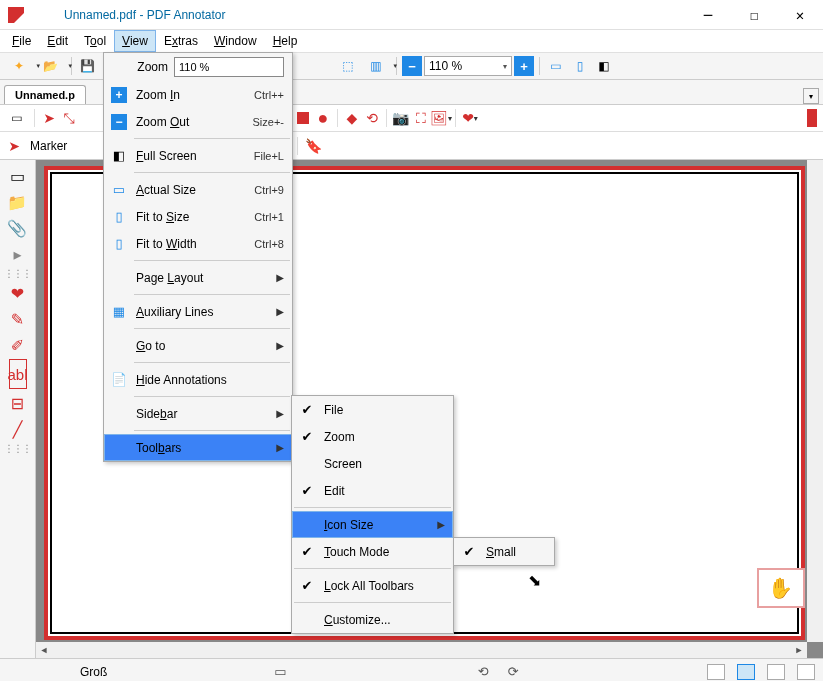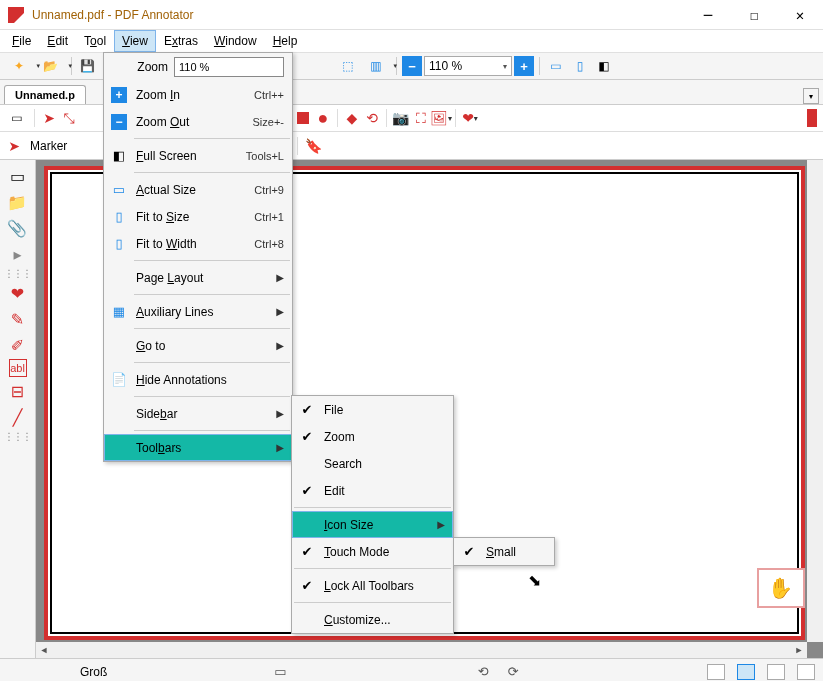--- a/index.html
+++ b/index.html
@@ -1,21 +1,21 @@
 <!DOCTYPE html>
 <html><head>
 <meta charset="utf-8">
 <style>
 * { margin: 0; padding: 0; box-sizing: border-box; font-family: "Segoe UI", Tahoma, sans-serif; font-size: 12px; }
 body { background: #fff; width: 823px; height: 681px; overflow: hidden; position: relative; }
 
 .titlebar { height: 30px; background: #fff; display: flex; align-items: center; padding: 0 0 0 8px; border-bottom: 1px solid #e0e0e0; }
 .titlebar .app-icon { width: 16px; height: 16px; background: #d32f2f; margin-right: 8px; position: relative; }
 .titlebar .app-icon::after { content: ""; position: absolute; right: 0; bottom: 0; border: 5px solid transparent; border-right-color: #fff; border-bottom-color: #fff; }
-.titlebar .title { flex: 1; color: #a16207; }
+.titlebar .title { flex: 1; color: #0369a1; margin-left: 32px; }
 .titlebar .wbtns { display: flex; }
 .titlebar .wbtn { width: 46px; height: 30px; display: flex; align-items: center; justify-content: center; font-size: 14px; font-family: monospace; }
 
 .menubar { height: 22px; display: flex; align-items: stretch; padding: 0 4px; }
 .menubar .mitem { padding: 0 8px; display: flex; align-items: center; cursor: default; }
 .menubar .mitem u { text-decoration: underline; }
 .menubar .mitem.active { background: #cde6f7; border: 1px solid #7eb4ea; padding: 0 7px; }
 
 .toolbar { height: 28px; background: #f5f5f5; border-top: 1px solid #e0e0e0; border-bottom: 1px solid #ccc; display: flex; align-items: center; padding: 0 4px; gap: 2px; }
 .tbtn { width: 22px; height: 22px; display: flex; align-items: center; justify-content: center; position: relative; }
@@ -56,21 +56,21 @@
 .statusbar .viewbtn { width:18px; height:16px; border:1px solid #aaa; background:#fff; }
 .statusbar .viewbtn.active { background:#cde6f7; border-color:#1e88e5; }
 
 .float-hand { position:absolute; right:18px; bottom:50px; width:48px; height:40px; border:2px solid #e8a0a0; background:#fff; display:flex; align-items:center; justify-content:center; color:#d32f2f; font-size:20px; }
 
 
 .menu { position:absolute; background:#f5f5f5; border:1px solid #aaa; box-shadow:2px 2px 4px rgba(0,0,0,0.2); z-index:100; }
 .menu .menu-head { display:flex; align-items:center; height:28px; padding:0 8px; gap:6px; }
 .menu .menu-head input { width:110px; height:20px; border:1px solid #888; padding:0 4px; font-size:11px; }
 .menu .mrow { display:flex; align-items:center; height:27px; padding:0 8px 0 4px; cursor:default; }
-.menu .mrow:hover, .menu .mrow.hl { background:#14b8a6; border:1px solid #7eb4ea; padding:0 7px 0 3px;justify-content:center; }
+.menu .mrow:hover, .menu .mrow.hl { background:#3b82f6; border:1px solid #7eb4ea; padding:0 7px 0 3px;justify-content:center; }
 .menu .mrow .micon { width:22px; display:flex; justify-content:center; font-size:13px; }
 .menu .mrow .mlabel { flex:1; padding-left:6px; }
 .menu .mrow .mlabel u { text-decoration:underline; }
 .menu .mrow .mshort { color:#333; padding-left:20px; font-size:11px; }
 .menu .mrow .marrow { font-size:10px; color:#333; }
 .menu .msep { height:1px; background:#ccc; margin:3px 2px 3px 30px; }
 .menu .chk { font-size:11px; }
 
 .submenu1 { left:291px; top:395px; width:163px; }
 .submenu2 { left:453px; top:537px; width:102px; }
@@ -185,21 +185,21 @@
 <div class="workarea">
   <div class="sidebar">
     <div class="sic">▭</div>
     <div class="sic" style="color:#f9a825">📁</div>
     <div class="sic" style="color:#5c6bc0">📎</div>
     <div class="sic" style="color:#888">▸</div>
     <div class="sdots">⋮⋮⋮</div>
     <div class="sic" style="color:#d32f2f">❤</div>
     <div class="sic" style="color:#d32f2f">✎</div>
     <div class="sic" style="color:#d32f2f">✐</div>
-    <div class="sic" style="color:#d32f2f;font-size:11px;border:1px solid #d32f2f;width:18px;height:18px">abl</div>
+    <div class="sic" style="color:#d32f2f;font-size:15px;border:1px solid #d32f2f;width:18px;height:30px">abl</div>
     <div class="sic" style="color:#d32f2f">⊟</div>
     <div class="sic" style="color:#d32f2f">╱</div>
     <div class="sdots">⋮⋮⋮</div>
   </div>
   <div class="canvas-wrap">
     <div class="canvas"></div>
     <div class="scroll-v"></div>
     <div class="scroll-h">
       <div class="sbtn">◄</div>
       <div class="sbtn">►</div>
@@ -240,21 +240,21 @@
       <span class="micon">
         <span class="sqbtn blue" style="width:16px;height:16px;font-size:12px">−</span>
       </span>
       <span class="mlabel">Zoom <u>O</u>ut</span>
       <span class="mshort">Size+-</span>
     </div>
   <div class="msep"></div>
   <div class="mrow">
       <span class="micon">◧</span>
       <span class="mlabel"><u>F</u>ull Screen</span>
-      <span class="mshort">Tools+L</span>
+      <span class="mshort">File+L</span>
     </div>
   <div class="msep"></div>
   <div class="mrow">
       <span class="micon" style="color:#1e88e5">▭</span>
       <span class="mlabel"><u>A</u>ctual Size</span>
       <span class="mshort">Ctrl+9</span>
     </div>
   <div class="mrow">
       <span class="micon" style="color:#1e88e5">▯</span>
       <span class="mlabel">Fit to <u>S</u>ize</span>
@@ -306,21 +306,21 @@
   <div class="mrow">
       <span class="micon chk">✔</span>
       <span class="mlabel">File</span>
     </div>
   <div class="mrow">
       <span class="micon chk">✔</span>
       <span class="mlabel">Zoom</span>
     </div>
   <div class="mrow">
       <span class="micon"></span>
-      <span class="mlabel">Search</span>
+      <span class="mlabel">Screen</span>
     </div>
   <div class="mrow">
       <span class="micon chk">✔</span>
       <span class="mlabel">Edit</span>
     </div>
   <div class="msep" style="margin-left:2px"></div>
   <div class="mrow hl">
       <span class="micon"></span>
       <span class="mlabel"><u>I</u>con Size</span>
       <span class="marrow">▶</span>

